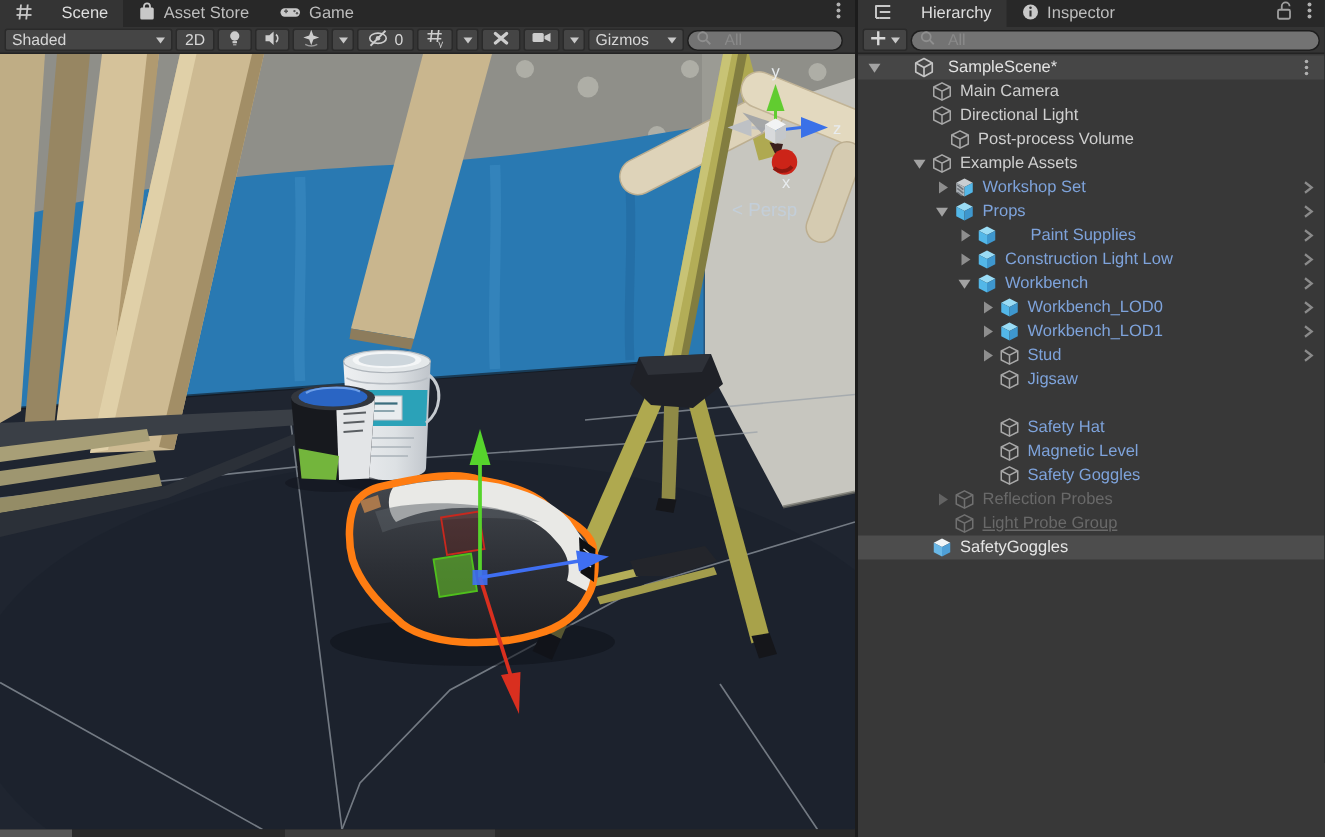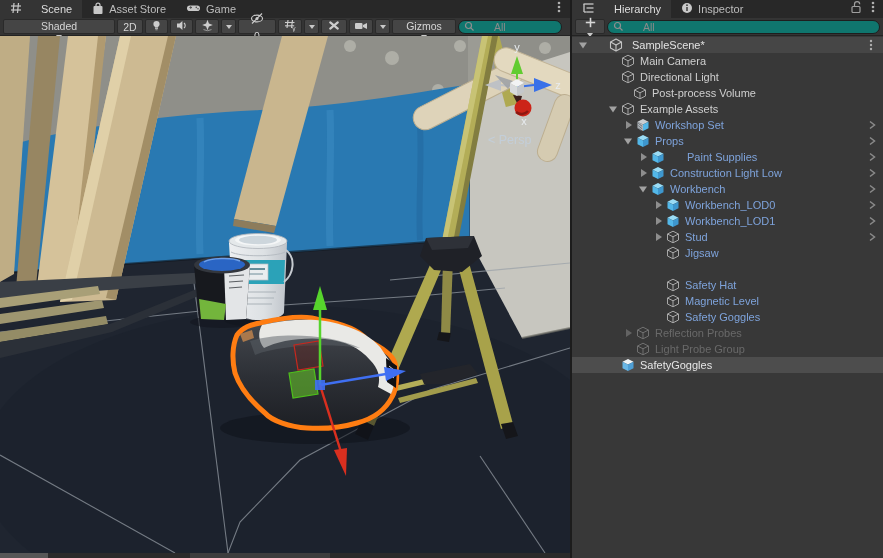--- a/index.html
+++ b/index.html
@@ -11,24 +11,24 @@
   .vdivider{position:absolute;left:570px;top:0;width:2px;height:558px;background:#1c1c1c;}
   
   .tabbar{position:absolute;top:0;left:0;right:0;height:18px;background:#282828;display:flex;align-items:stretch;}
   .tabs{display:flex;align-items:stretch;}
   .tab{display:flex;align-items:center;gap:5px;padding:0 10px;font-size:11px;color:#bdbdbd;cursor:default;}
   .tab.active{background:#343434;color:#dedede;gap:19px;}
   .tab svg{flex:0 0 auto;}
   .tabbar-right{margin-left:auto;display:flex;align-items:center;gap:6px;padding-right:5px;}
   
   .toolbar{position:absolute;top:18px;left:0;right:0;height:18px;background:#343434;display:flex;align-items:center;gap:2px;padding:0 3px;border-bottom:1px solid #232323;box-sizing:border-box;}
-  .tbtn{height:15px;background:#454545;border:1px solid #2a2a2a;border-radius:2px;display:flex;align-items:center;justify-content:center;gap:3px;padding:0 4px;font-size:10.5px;color:#d6d6d6;box-sizing:border-box;flex-direction:column;}
+  .tbtn{height:15px;background:#454545;border:1px solid #2a2a2a;border-radius:2px;display:flex;align-items:center;justify-content:center;gap:3px;padding:0 4px;font-size:10.5px;color:#d6d6d6;box-sizing:border-box;}
   .tbtn.dd{justify-content:space-between;}
   .caret{width:0;height:0;border-left:3.5px solid transparent;border-right:3.5px solid transparent;border-top:4px solid #c8c8c8;}
-  .searchbox{height:14px;background:#0f766e;border:1px solid #1e1e1e;border-radius:8px;display:flex;align-items:center;padding:0 5px;gap:19px;box-sizing:border-box;}
+  .searchbox{height:14px;background:#737373;border:1px solid #1e1e1e;border-radius:8px;display:flex;align-items:center;padding:0 5px;gap:8px;box-sizing:border-box;}
   .searchbox input{background:transparent;border:none;outline:none;color:#cfcfcf;font-size:10.5px;width:100%;padding:0;font-family:"Liberation Sans",sans-serif;}
   .searchbox input::placeholder{color:#8a8a8a;}
   
   .viewport{position:absolute;top:36px;left:0;width:570px;height:517px;overflow:hidden;background:#1F2530;}
   .hscroll{position:absolute;top:553px;left:0;width:570px;height:5px;background:#2b2b2b;}
   .hscroll .seg1{position:absolute;left:0;top:0;width:48px;height:5px;background:#575757;}
   .hscroll .seg2{position:absolute;left:190px;top:0;width:140px;height:5px;background:#3d3d3d;}
   
   .tree{position:absolute;top:36px;left:0;right:0;bottom:0;overflow:hidden;background:#383838;}
   .trow{position:absolute;left:0;right:0;height:16px;font-size:11px;color:#cfcfcf;}
@@ -672,21 +672,21 @@
           <span class="rlabel" style="left: 83px;">Reflection Probes</span>
         </div>
         <div class="trow disabled" style="top: 305px;">
           <span class="ricon" style="left: 64px;"><svg width="14" height="14" viewBox="0 0 14 14">
               <g stroke="#A8A8A8" stroke-width="1" fill="none" stroke-linejoin="round">
                 <polygon points="7,1.2 12.5,4 12.5,10 7,12.8 1.5,10 1.5,4"></polygon>
                 <polyline points="1.5,4 7,6.8 12.5,4"></polyline>
                 <line x1="7" y1="6.8" x2="7" y2="12.8"></line>
               </g>
             </svg></span>
-          <span class="rlabel" style="left: 83px;">Light Probe Group</span>
+          <span class="rlabel" style="left: 83px; text-decoration: underline;">Light Probe Group</span>
         </div>
         <div class="trow selected" style="top: 321px;">
           <span class="ricon" style="left: 49px;"><svg width="14" height="14" viewBox="0 0 14 14">
               <polygon points="7,1 12.5,3.8 7,6.6 1.5,3.8" fill="#EFF4F7"></polygon>
               <polygon points="1.5,3.8 7,6.6 7,13 1.5,10.2" fill="#69B7E6"></polygon>
               <polygon points="7,6.6 12.5,3.8 12.5,10.2 7,13" fill="#4E9FD6"></polygon>
             </svg></span>
           <span class="rlabel" style="left: 68px;">SafetyGoggles</span>
         </div>
       </div>

